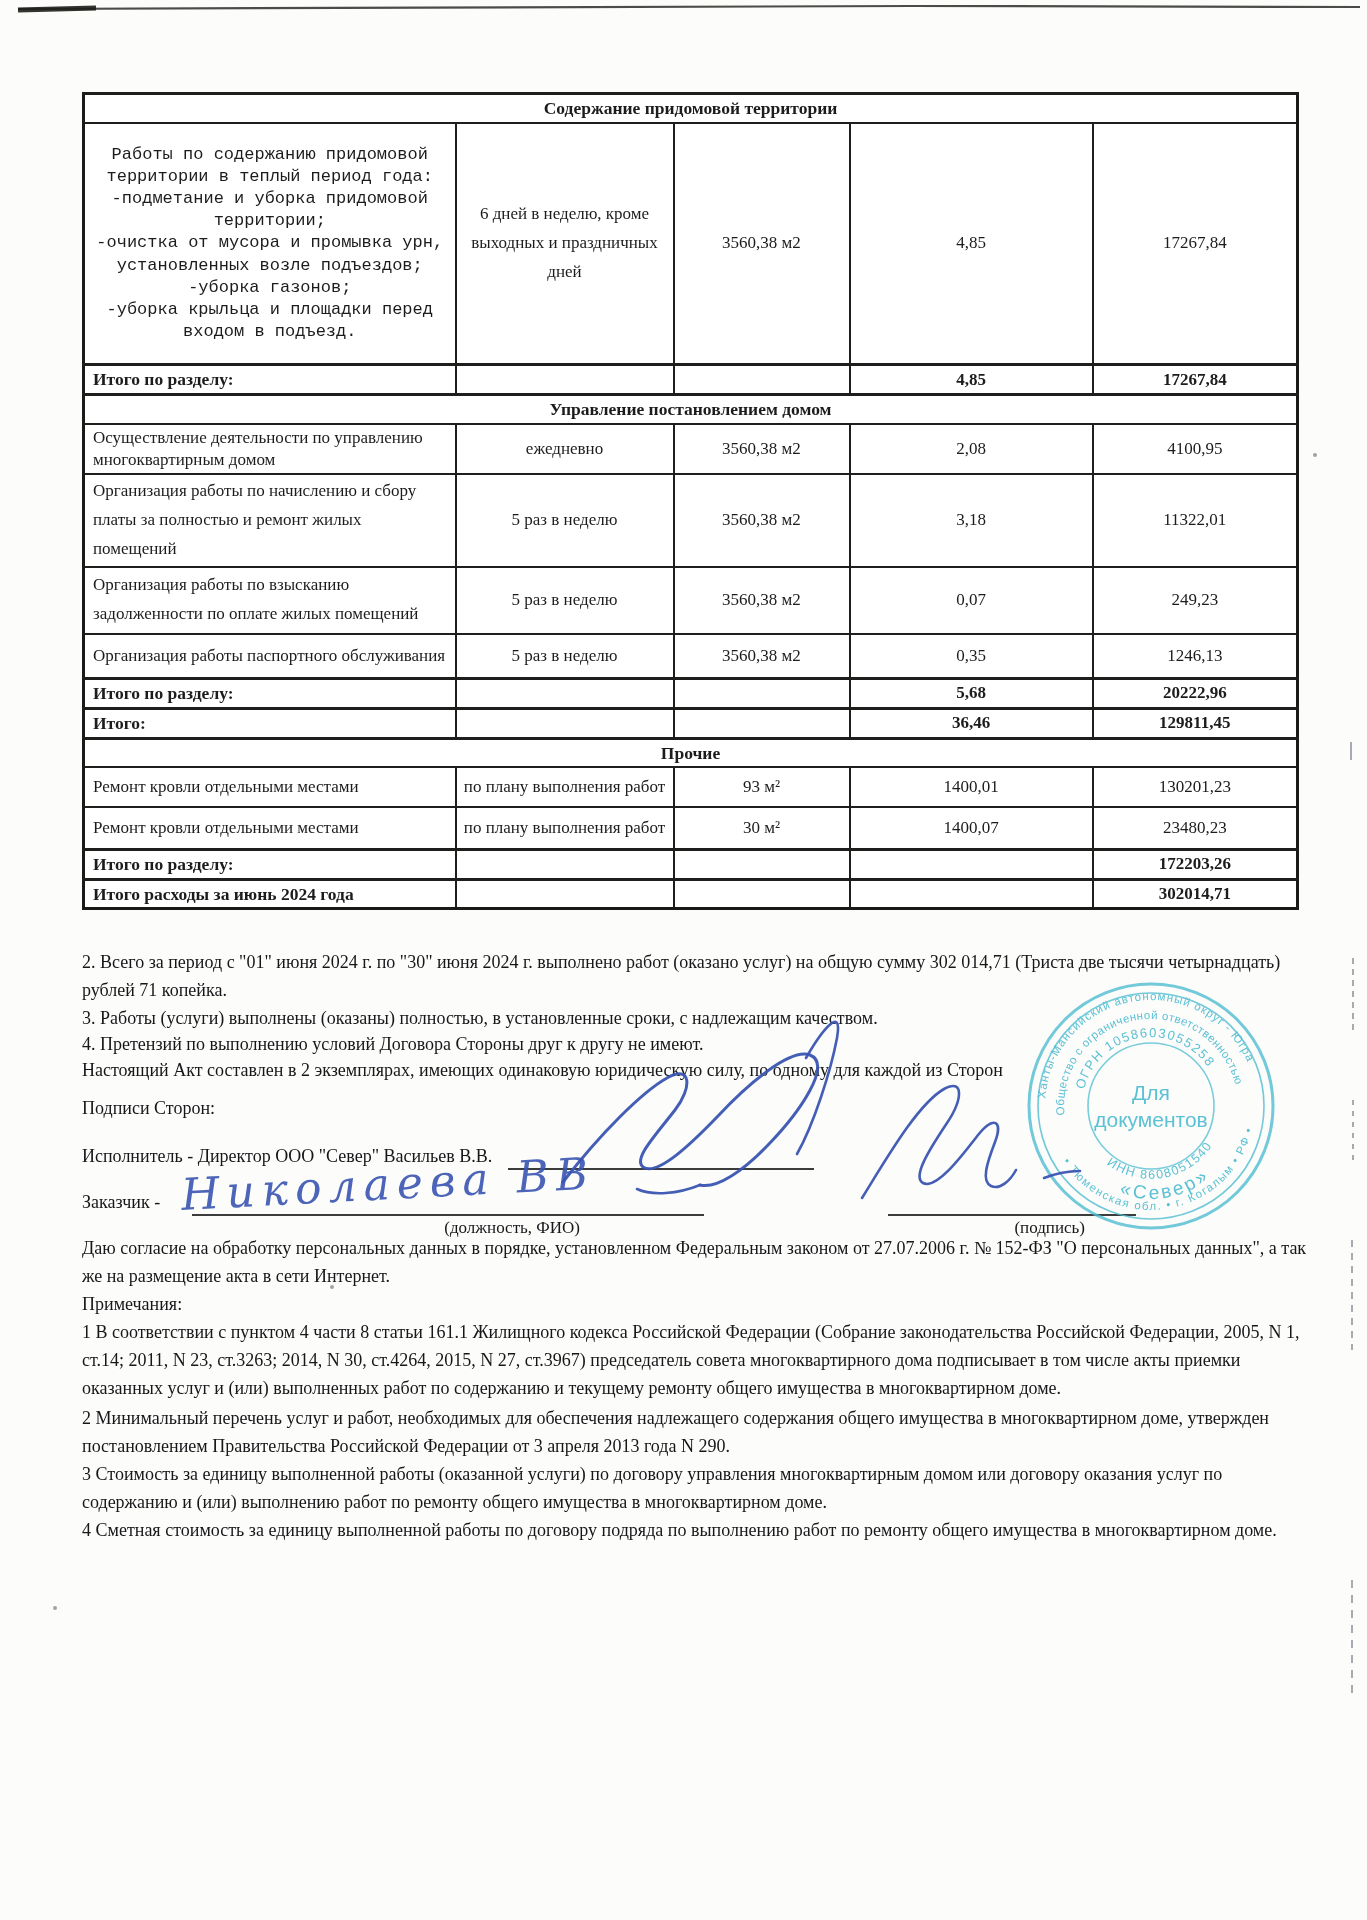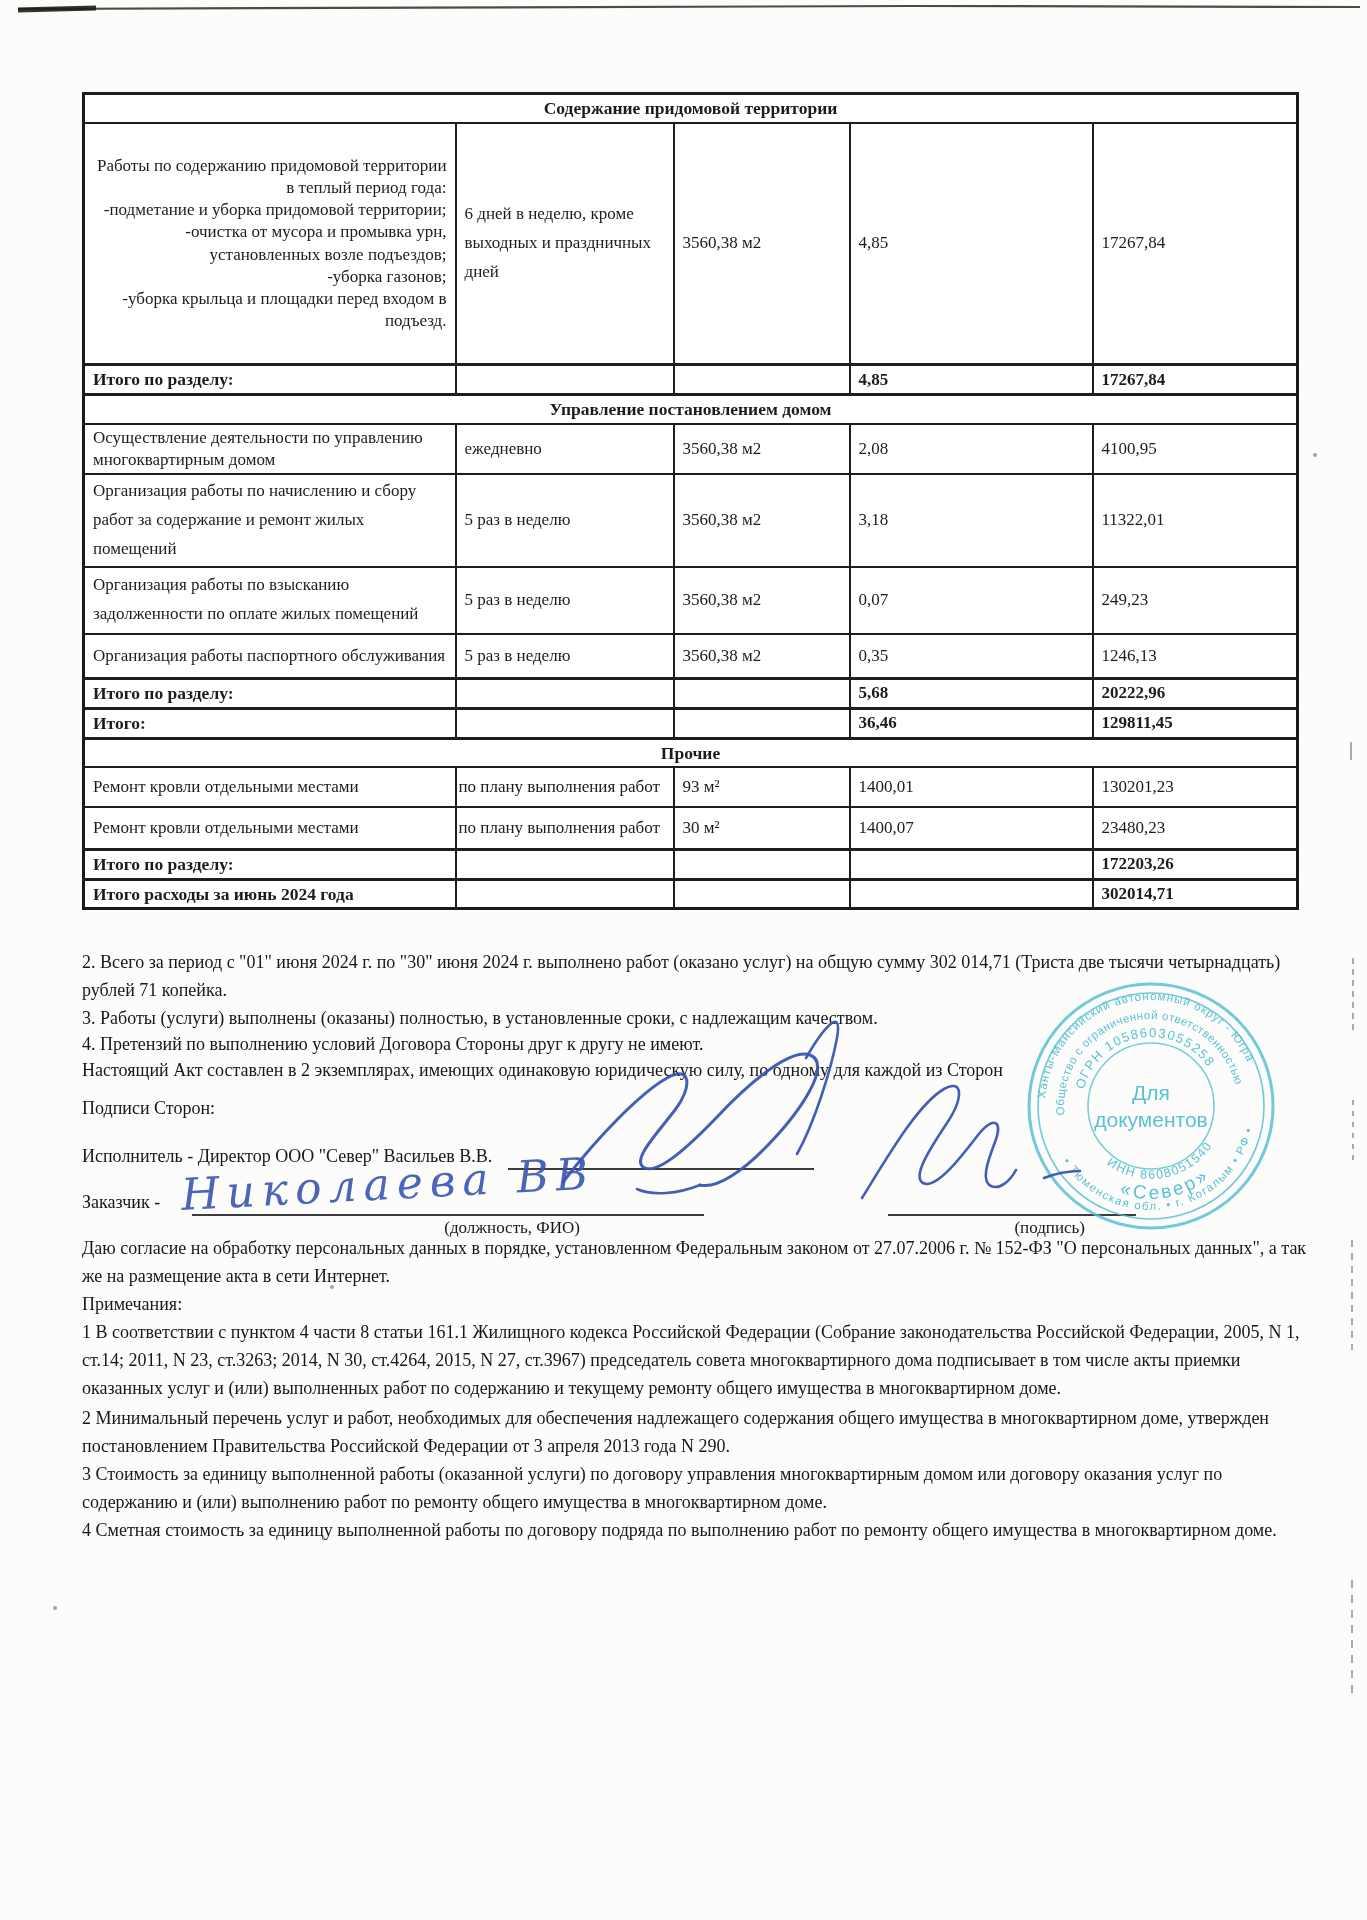--- a/index.html
+++ b/index.html
@@ -11,22 +11,22 @@
   
   .tbl-wrap{position:absolute;left:82px;top:92px;border-radius:22px;}
   table.acts{border-collapse:collapse;table-layout:fixed;width:1214px;background:#fff;}
   table.acts td{
     border:2px solid #1e1e1c;font-size:17px;line-height:1.3;
     padding:2px 8px;vertical-align:middle;overflow:hidden;
   }
   table.acts{border:3px solid #1a1a18;}
   tr.sec td{text-align:center;font-weight:bold;border-top-width:3px;font-size:17.5px;}
   td.desc{vertical-align:middle;text-align:left;}
-  td.desc-top{vertical-align:top;text-align:right;white-space:pre-line;line-height:1.62;padding-top:6px;}
-  td.ctr{}
+  td.desc-top{vertical-align:top;text-align:center;white-space:pre-line;line-height:1.62;padding-top:6px;font-family:Liberation Mono, monospace;}
+  td.ctr{text-align:center;}
   tr.total td{font-weight:bold;border-top-width:3px;}
   tr.total td.lbl{text-align:left;font-size:17.5px;}
   .rh-sec1{height:21px}.rh-big{height:242px}.rh-t1{height:27px}
   .rh-sec2{height:22px}
   .rh-a{height:44px}.rh-b{height:72px}.rh-c{height:67px}.rh-d{height:45px}
   .rh-t2{height:28px}.rh-t3{height:20px}
   .rh-sec3{height:15px}
   .rh-e{height:40px}.rh-f{height:42px}
   .rh-t4{height:27px}.rh-t5{height:28px}
   
@@ -79,21 +79,21 @@
       <td colspan="5">Управление постановлением домом</td>
     </tr>
     <tr class="rh-a">
       <td class="desc">Осуществление деятельности по управлению многоквартирным домом</td>
       <td class="ctr">ежедневно</td>
       <td class="ctr">3560,38 м2</td>
       <td class="ctr">2,08</td>
       <td class="ctr">4100,95</td>
     </tr>
     <tr class="rh-b">
-      <td class="desc" style="line-height:1.7">Организация работы по начислению и сбору работ за содержание и ремонт жилых помещений</td>
+      <td class="desc" style="line-height:1.7">Организация работы по начислению и сбору платы за полностью и ремонт жилых помещений</td>
       <td class="ctr">5 раз в неделю</td>
       <td class="ctr">3560,38 м2</td>
       <td class="ctr">3,18</td>
       <td class="ctr">11322,01</td>
     </tr>
     <tr class="rh-c">
       <td class="desc" style="line-height:1.7">Организация работы по взысканию задолженности по оплате жилых помещений</td>
       <td class="ctr">5 раз в неделю</td>
       <td class="ctr">3560,38 м2</td>
       <td class="ctr">0,07</td>

